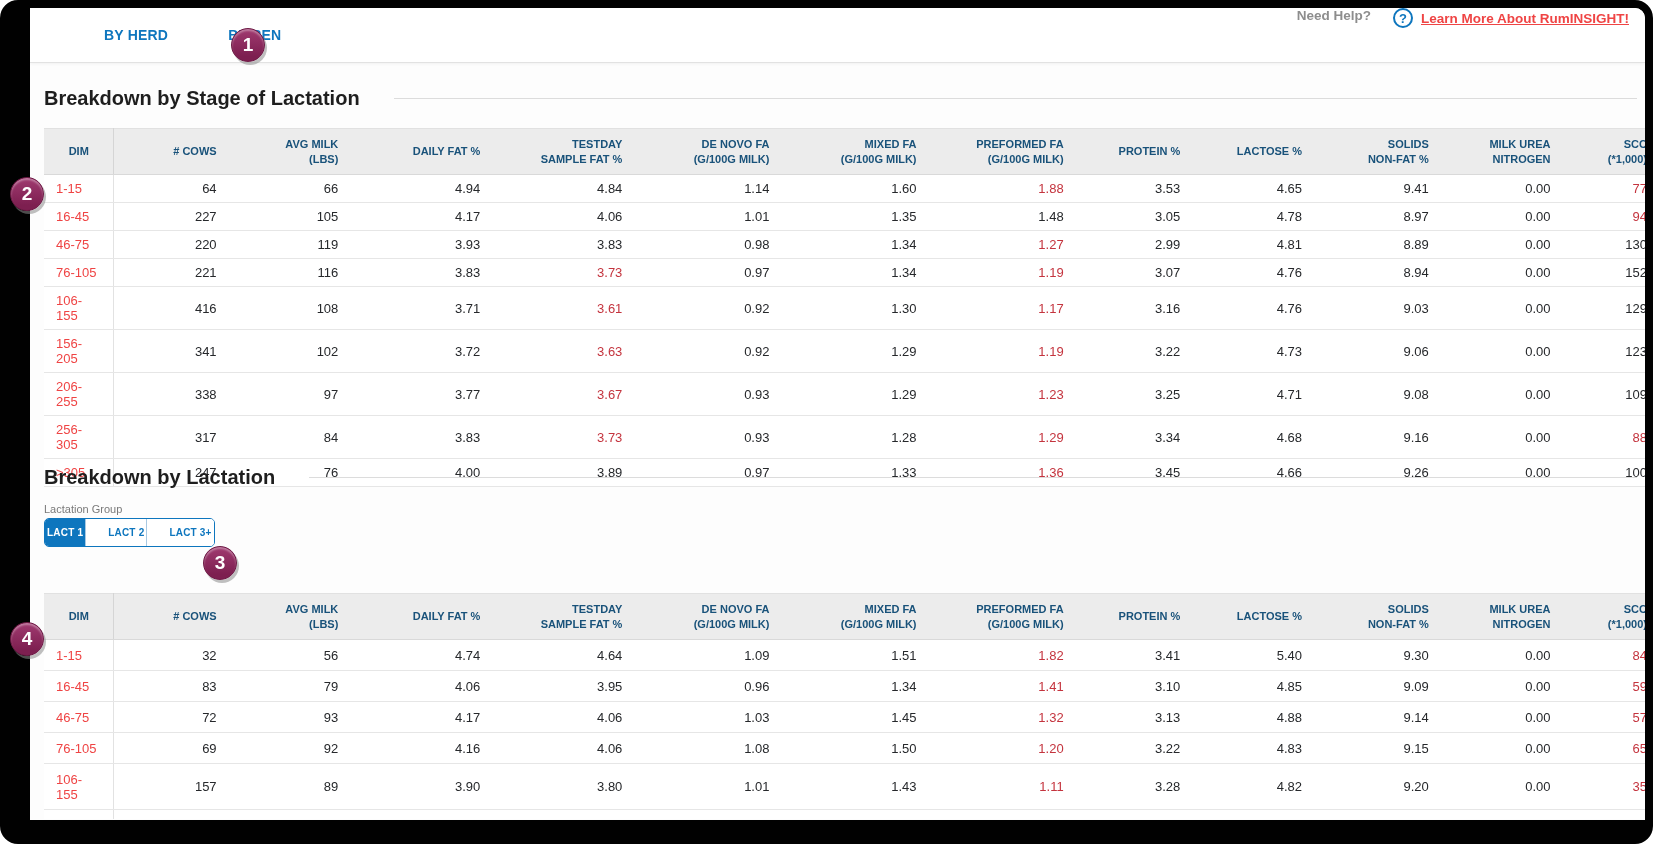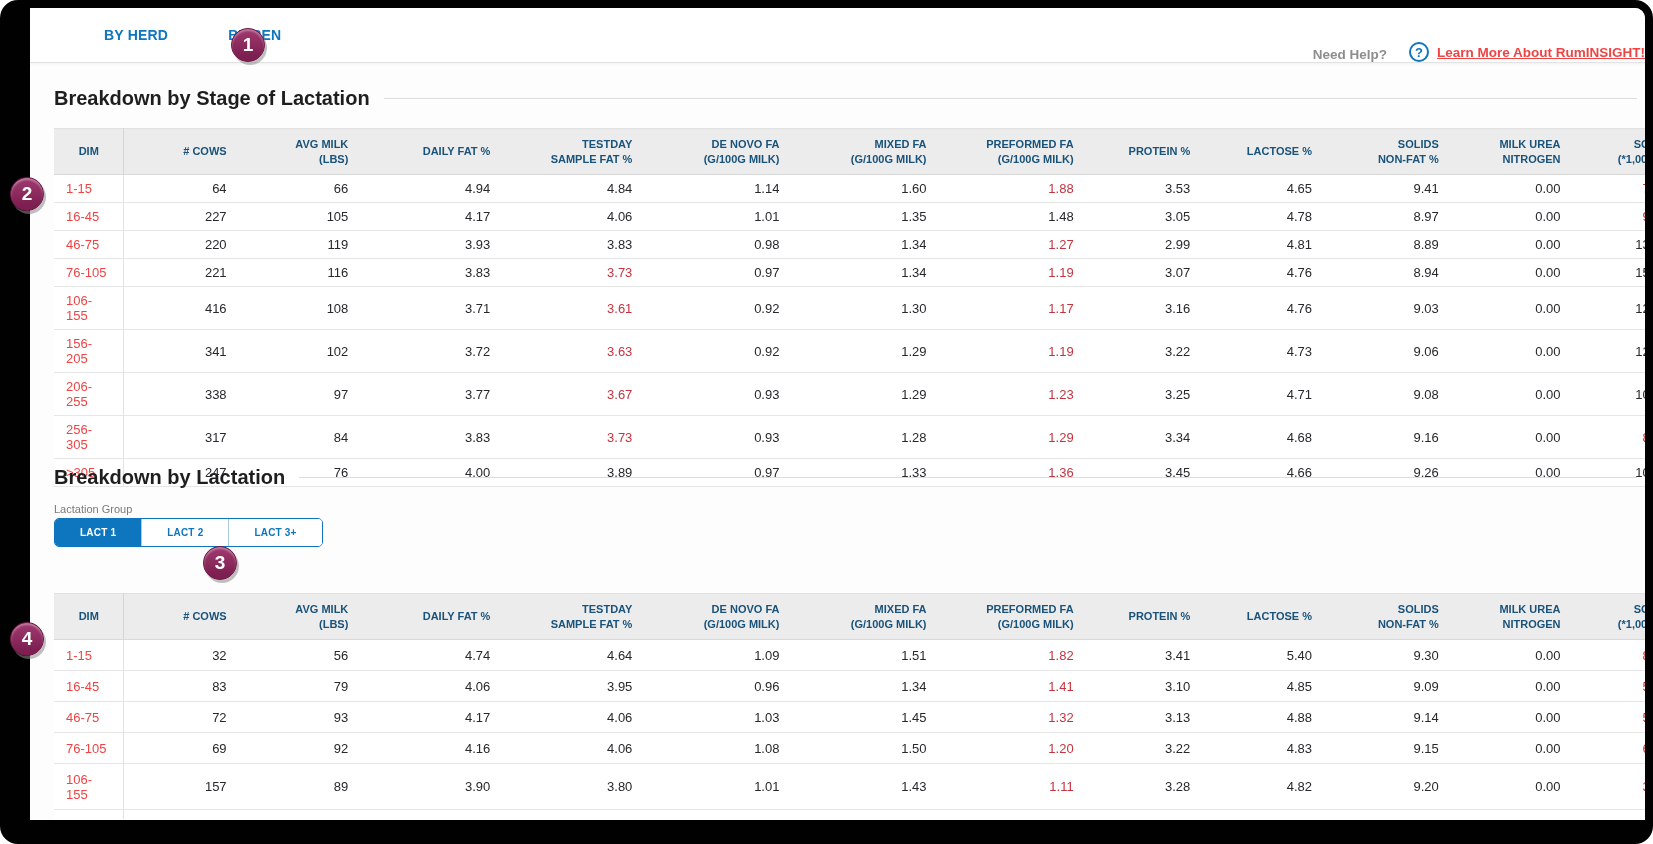--- a/index.html
+++ b/index.html
@@ -10,48 +10,48 @@
     border-right:8px solid #010101; border-bottom:24px solid #010101;
     border-radius:18px; background:#fdfdfd; overflow:hidden;
   }
   
   .tabbar { height:55px; background:#fff; border-bottom:1px solid #e2e2e2;
             display:flex; align-items:stretch; padding-left:44px;
             box-shadow:0 1px 3px rgba(0,0,0,.05); position:relative; }
   .tab { display:flex; align-items:center; padding:8px 30px; color:#0e76be;
          font-weight:700; font-size:14px; letter-spacing:.2px; cursor:pointer; }
   .tab.active { box-shadow: inset 0 -5px 0 #0c76c4; color:#0b6cb4; }
-  .helpzone { margin-left:auto; display:flex; align-items:flex-end; gap:22px; }
+  .helpzone { margin-left:auto; display:flex; align-items:flex-start; gap:22px; padding-right:16px; }
   .need-help { color:#8d8d8d; font-weight:700; font-size:13.5px; }
   .learn-wrap { display:flex; align-items:center; gap:8px; }
   .q-icon { width:20px; height:20px; border:2px solid #0e76be; border-radius:50%;
             color:#0e76be; font-weight:700; font-size:13px; display:flex;
             align-items:center; justify-content:center; }
   .learn-link { color:#ef4444; font-weight:700; font-size:13.5px; text-decoration:underline; cursor:pointer; }
   
   .main { position:relative; height:756px; overflow:hidden; }
-  .abs { position:absolute; left:24px; right:8px; }
+  .abs { position:absolute; left:14px; right:8px;gap:20px; }
   .section-h { display:flex; align-items:center; font-size:20px; font-weight:700; color:#1e1e1e; }
   .rule { flex:1; height:1px; background:#dcdcdc; margin-left:14px; }
   
   table { width:100%; border-collapse:collapse; table-layout:fixed; background:#fff; }
   thead th { background:#ececec; color:#19527a; font-size:11px; font-weight:700;
              text-align:right; padding:7px 12px; height:46px; vertical-align:middle;
              line-height:1.3; border-top:1px solid #e1e1e1; border-bottom:1px solid #d9d9d9; }
   thead th:first-child { text-align:center; border-right:1px solid #d5d5d5;margin-top:44px; }
   tbody td { font-size:13px; color:#26282b; text-align:right; padding:6px 12px;
              border-bottom:1px solid #e6e6e6; background:#fff; }
   tbody td:first-child { text-align:left; border-right:1px solid #e2e2e2; color:#ef4444; }
   #table2 tbody td { padding:7.5px 12px; }
   tbody td.red { color:#c4343e; font-weight:400; }
   
   .grp-label { font-size:11px; color:#7a7a7a; }
   .btn-group { display:inline-flex; border:1px solid #0e76be; border-radius:5px;
                overflow:hidden; background:#fff; }
-  .grp-btn { font-size:10px; font-weight:700; color:#0e76be; padding:8px 25px;
+  .grp-btn { font-size:10px; font-weight:700; color:#0e76be; padding:8px 2px;
              background:#fff; border:none; border-right:1px solid #a9c9e2;
              cursor:pointer; font-family:"Liberation Sans", sans-serif; letter-spacing:.2px; }
   .grp-btn:last-child { border-right:none; }
   .grp-btn.active { background:#0e76be; color:#fff; }
   
   .callout { position:absolute; width:34px; height:34px; border-radius:50%;
              background:linear-gradient(180deg,#a03a70 0%,#7d1f50 85%);
              border:1px solid #6d1a45; color:#fff; font-weight:700; font-size:19px;
              display:flex; align-items:center; justify-content:center;
              box-shadow:2px 3px 0 rgba(140,140,140,.55), inset 0 2px 2px rgba(255,255,255,.35);

